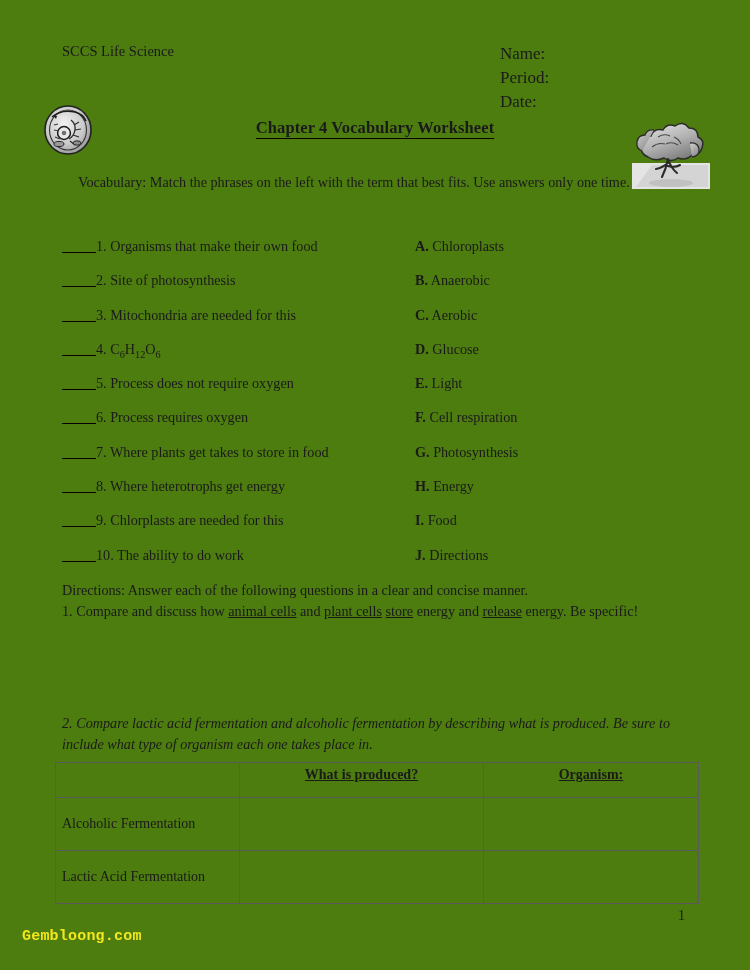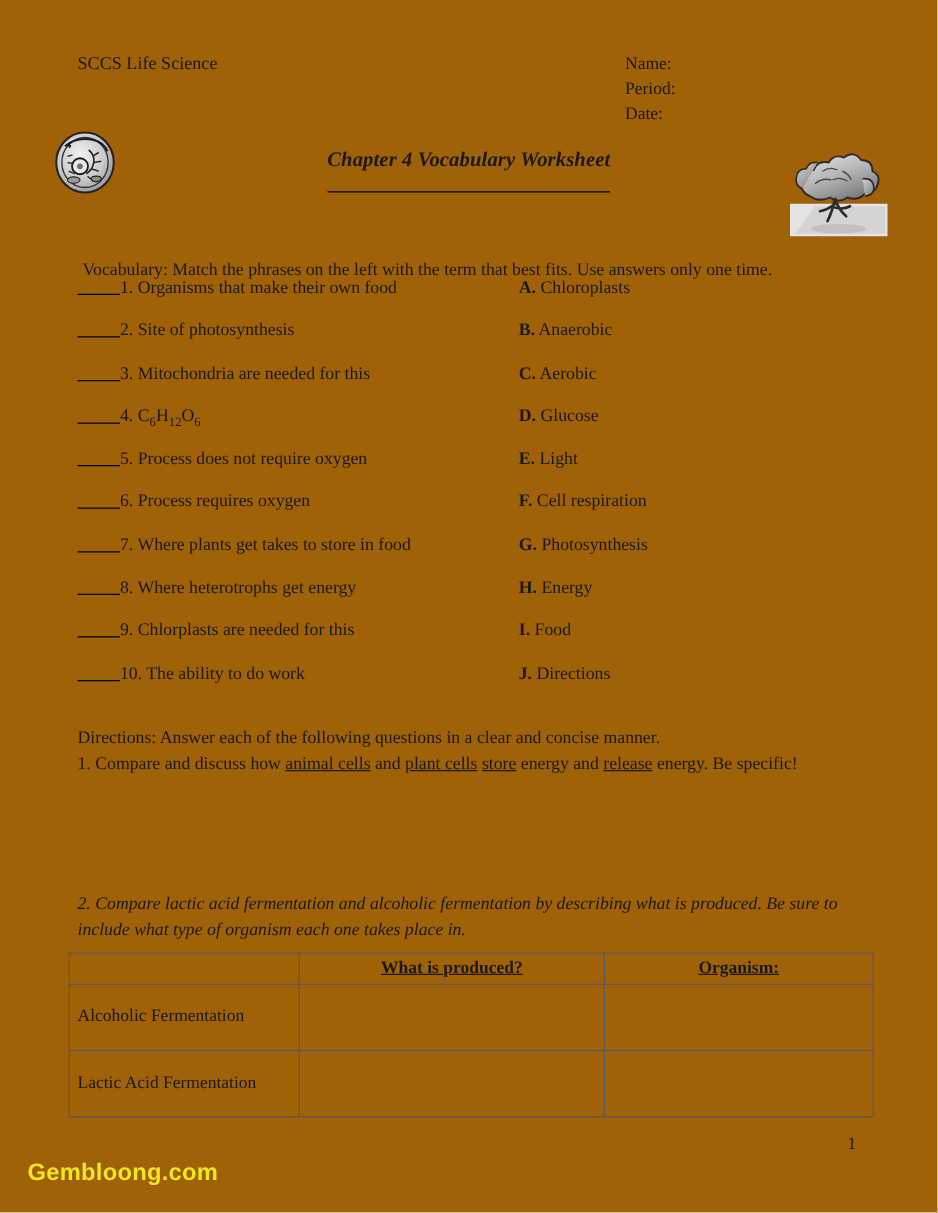--- a/index.html
+++ b/index.html
@@ -13,60 +13,59 @@
     height: 970px;
     position: relative;
     font-family: "Liberation Serif", "DejaVu Serif", serif;
     color: #1a1a1a;
     overflow: hidden;
   }
 
   .page {
     position: absolute;
     inset: 0;
-    background: #a16207;
+    background: #4d7c0f;
   }
 
   
   .header-row {
     position: absolute;
     top: 42px;
     left: 62px;
     right: 55px;
     display: flex;
     justify-content: space-between;
     align-items: flex-start;
   }
   .course-name {
     font-size: 14.5px;
     line-height: 1.25;
     white-space: nowrap;
   }
   .name-block {
     width: 195px;
-    font-size: 14px;
+    font-size: 17px;
     line-height: 1.42;
   }
   .name-block div { white-space: nowrap; }
 
   
   .title {
     position: absolute;
     top: 118px;
     left: 0;
     width: 750px;
     text-align: center;
     font-size: 16.5px;
     font-weight: bold;
     letter-spacing: .1px;
   }
   .title span {
     border-bottom: 1.6px solid #000;
-    padding-bottom: 16px;
-    font-style: italic;
+    padding-bottom: 1px;
   }
 
   
   .cell-art {
     position: absolute;
     top: 103px;
     left: 41px;
     width: 54px;
     height: 54px;
   }
@@ -75,31 +74,30 @@
     top: 103px;
     left: 628px;
     width: 86px;
     height: 92px;
   }
 
   
   .vocab-intro {
     position: absolute;
     top: 172px;
-    left: 66px;
+    left: 78px;
     width: 560px;
     font-size: 14.2px;
     line-height: 1.5;
-    margin-top: 34px;
   }
 
   
   .match-area {
     position: absolute;
-    top: 222px;
+    top: 238px;
     left: 62px;
     width: 620px;
   }
   .match-row {
     display: flex;
     height: 34.3px;
     align-items: flex-start;
     font-size: 14.2px;
   }
   .match-left {
@@ -153,21 +151,21 @@
   .fermentation-table td {
     border: 1.3px solid #5a5a5a;
     vertical-align: middle;
   }
   .fermentation-table .col-label { width: 183px; }
   .fermentation-table .col-a { width: 243px; }
   .fermentation-table .col-b { width: 214px; }
   .fermentation-table tr.head td {
     height: 22px;
     text-align: center;
-    padding: 1px 0 1px;
+    padding: 1px 0 11px;
   }
   .fermentation-table tr.head td.blank-head { border-top-color: #5a5a5a; }
   .fermentation-table tr.body td {
     height: 50px;
   }
   .head-text {
     font-weight: bold;
     text-decoration: underline;
     font-size: 14px;
   }
@@ -175,23 +173,23 @@
     text-align: left;
     font-size: 14px;
     padding: 0 6px;
   }
 
   
   .watermark {
     position: absolute;
     left: 22px;
     top: 928px;
-    font-family: Liberation Sans, sans-serif;
+    font-family: Liberation Mono, monospace;
     font-weight: bold;
-    font-size: 19px;
+    font-size: 15px;
     color: #f2e71d;
     letter-spacing: .2px;
   }
   .page-number {
     position: absolute;
     left: 678px;
     top: 908px;
     font-size: 14px;
   }
 </style>

